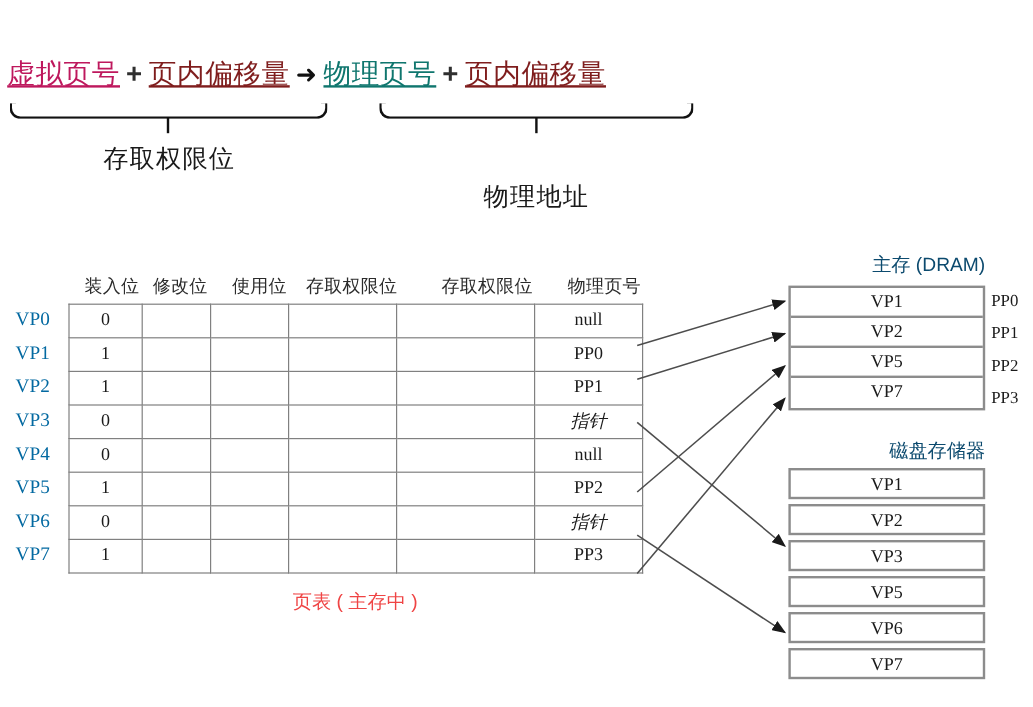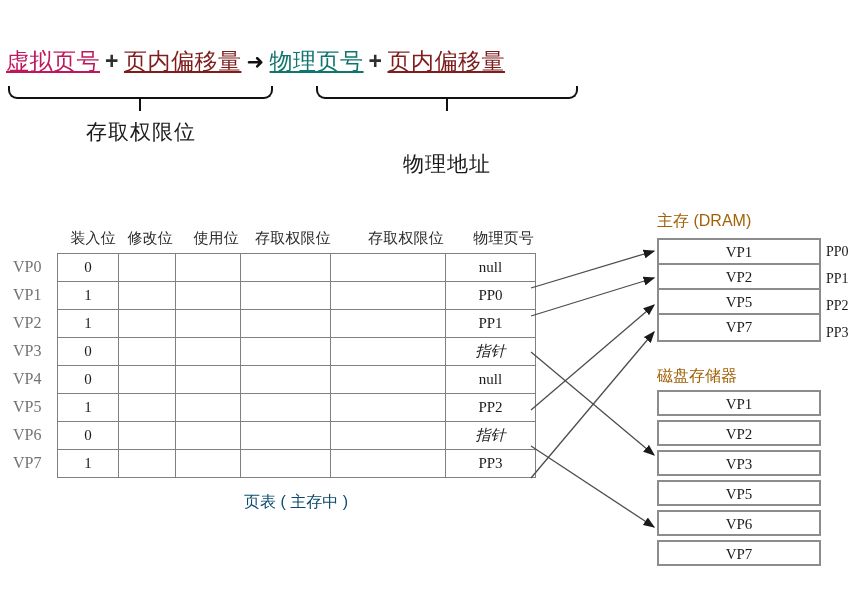--- a/index.html
+++ b/index.html
@@ -83,34 +83,34 @@
   td.loc-red {
     color: #ee1c1c;
     font-family: "Liberation Sans", "DejaVu Sans", sans-serif;
     font-size: 15px;
     font-style: italic;
   }
 
   .rowlabels { position: absolute; left: 13px; top: 253px; }
   .rowlabel {
     height: 28px; line-height: 28px;
-    font-size: 16px; color: #737373;
+    font-size: 16px; color: #0369a1;
     font-family: "Liberation Serif", "DejaVu Serif", serif;
     text-align: left; width: 42px;
   }
 
   .pt-caption {
     position: absolute; left: 57px; top: 492px; width: 478px;
-    text-align: center; font-size: 16px; color: #0c4a6e;
+    text-align: center; font-size: 16px; color: #ef4444;
   }
 
   
   .blk-title {
     position: absolute;
-    font-size: 16px; color: #a16207; text-align: left;
+    font-size: 16px; color: #0c4a6e; text-align: right;
     white-space: nowrap;
   }
   .dram-box {
     position: absolute; left: 657px; top: 238px;
     width: 164px;
     border: 2px solid #8c8c8c;
   }
   .dram-row {
     height: 25px; line-height: 25px;
     text-align: center;

